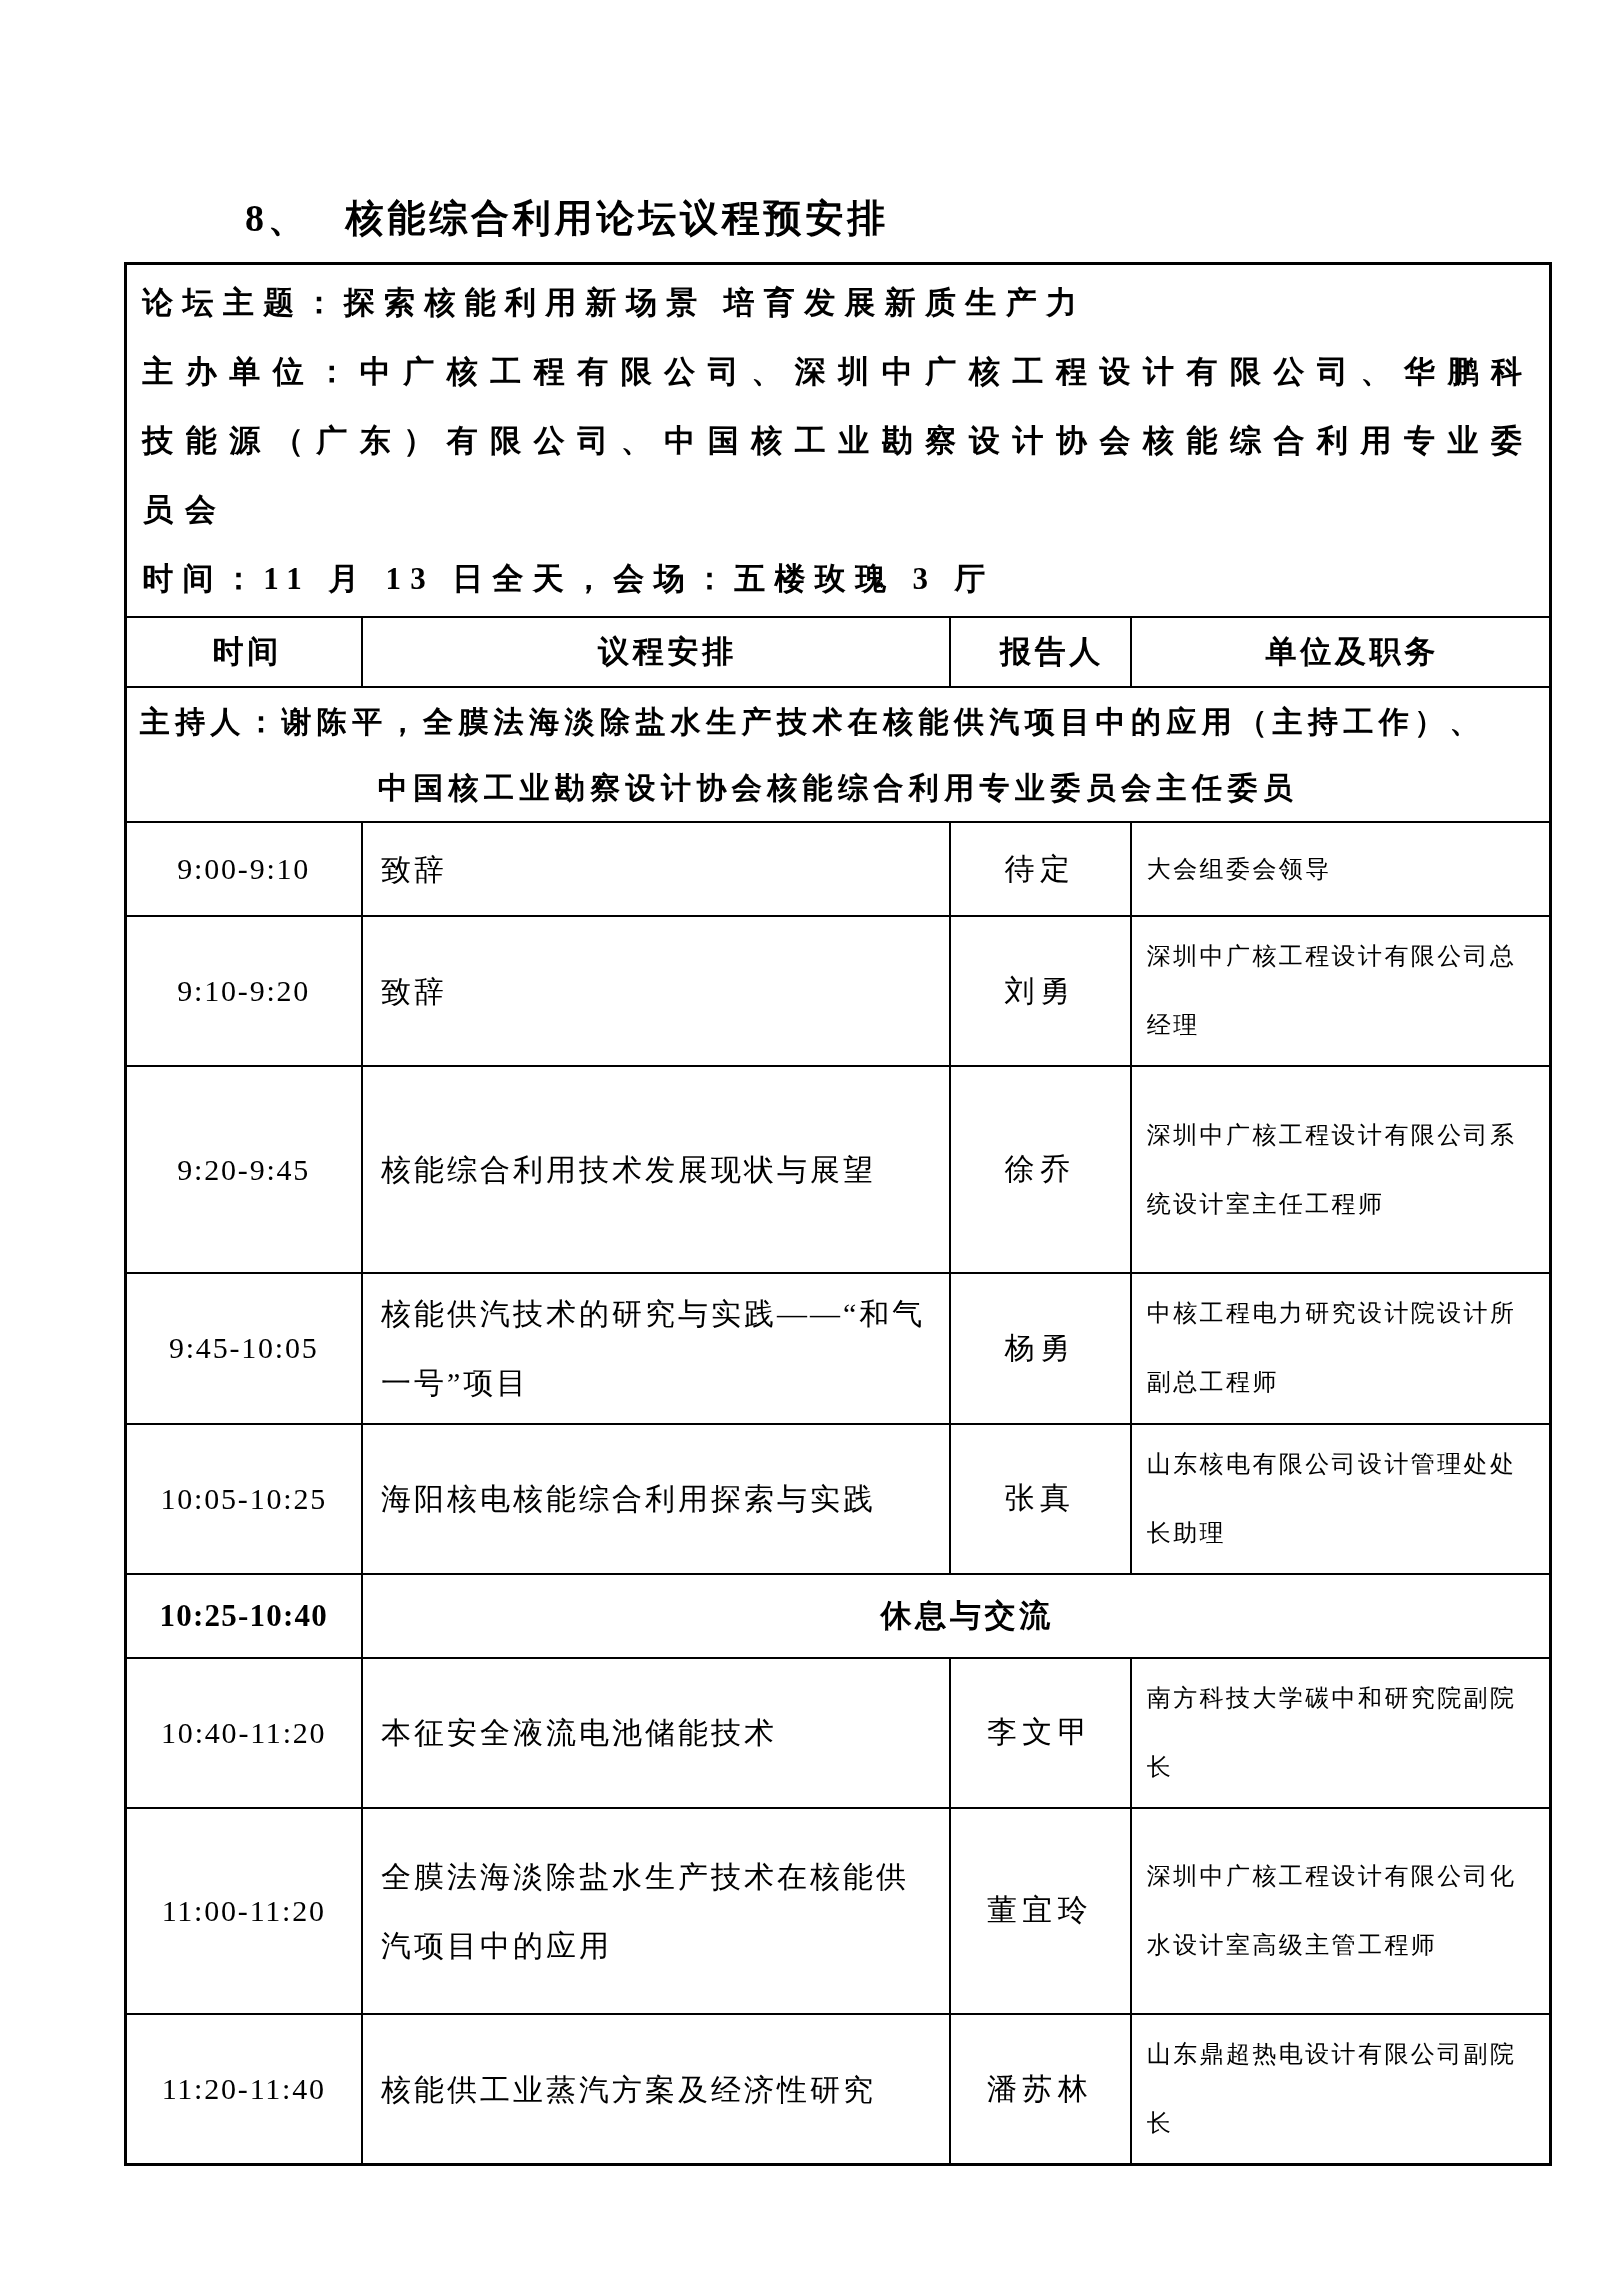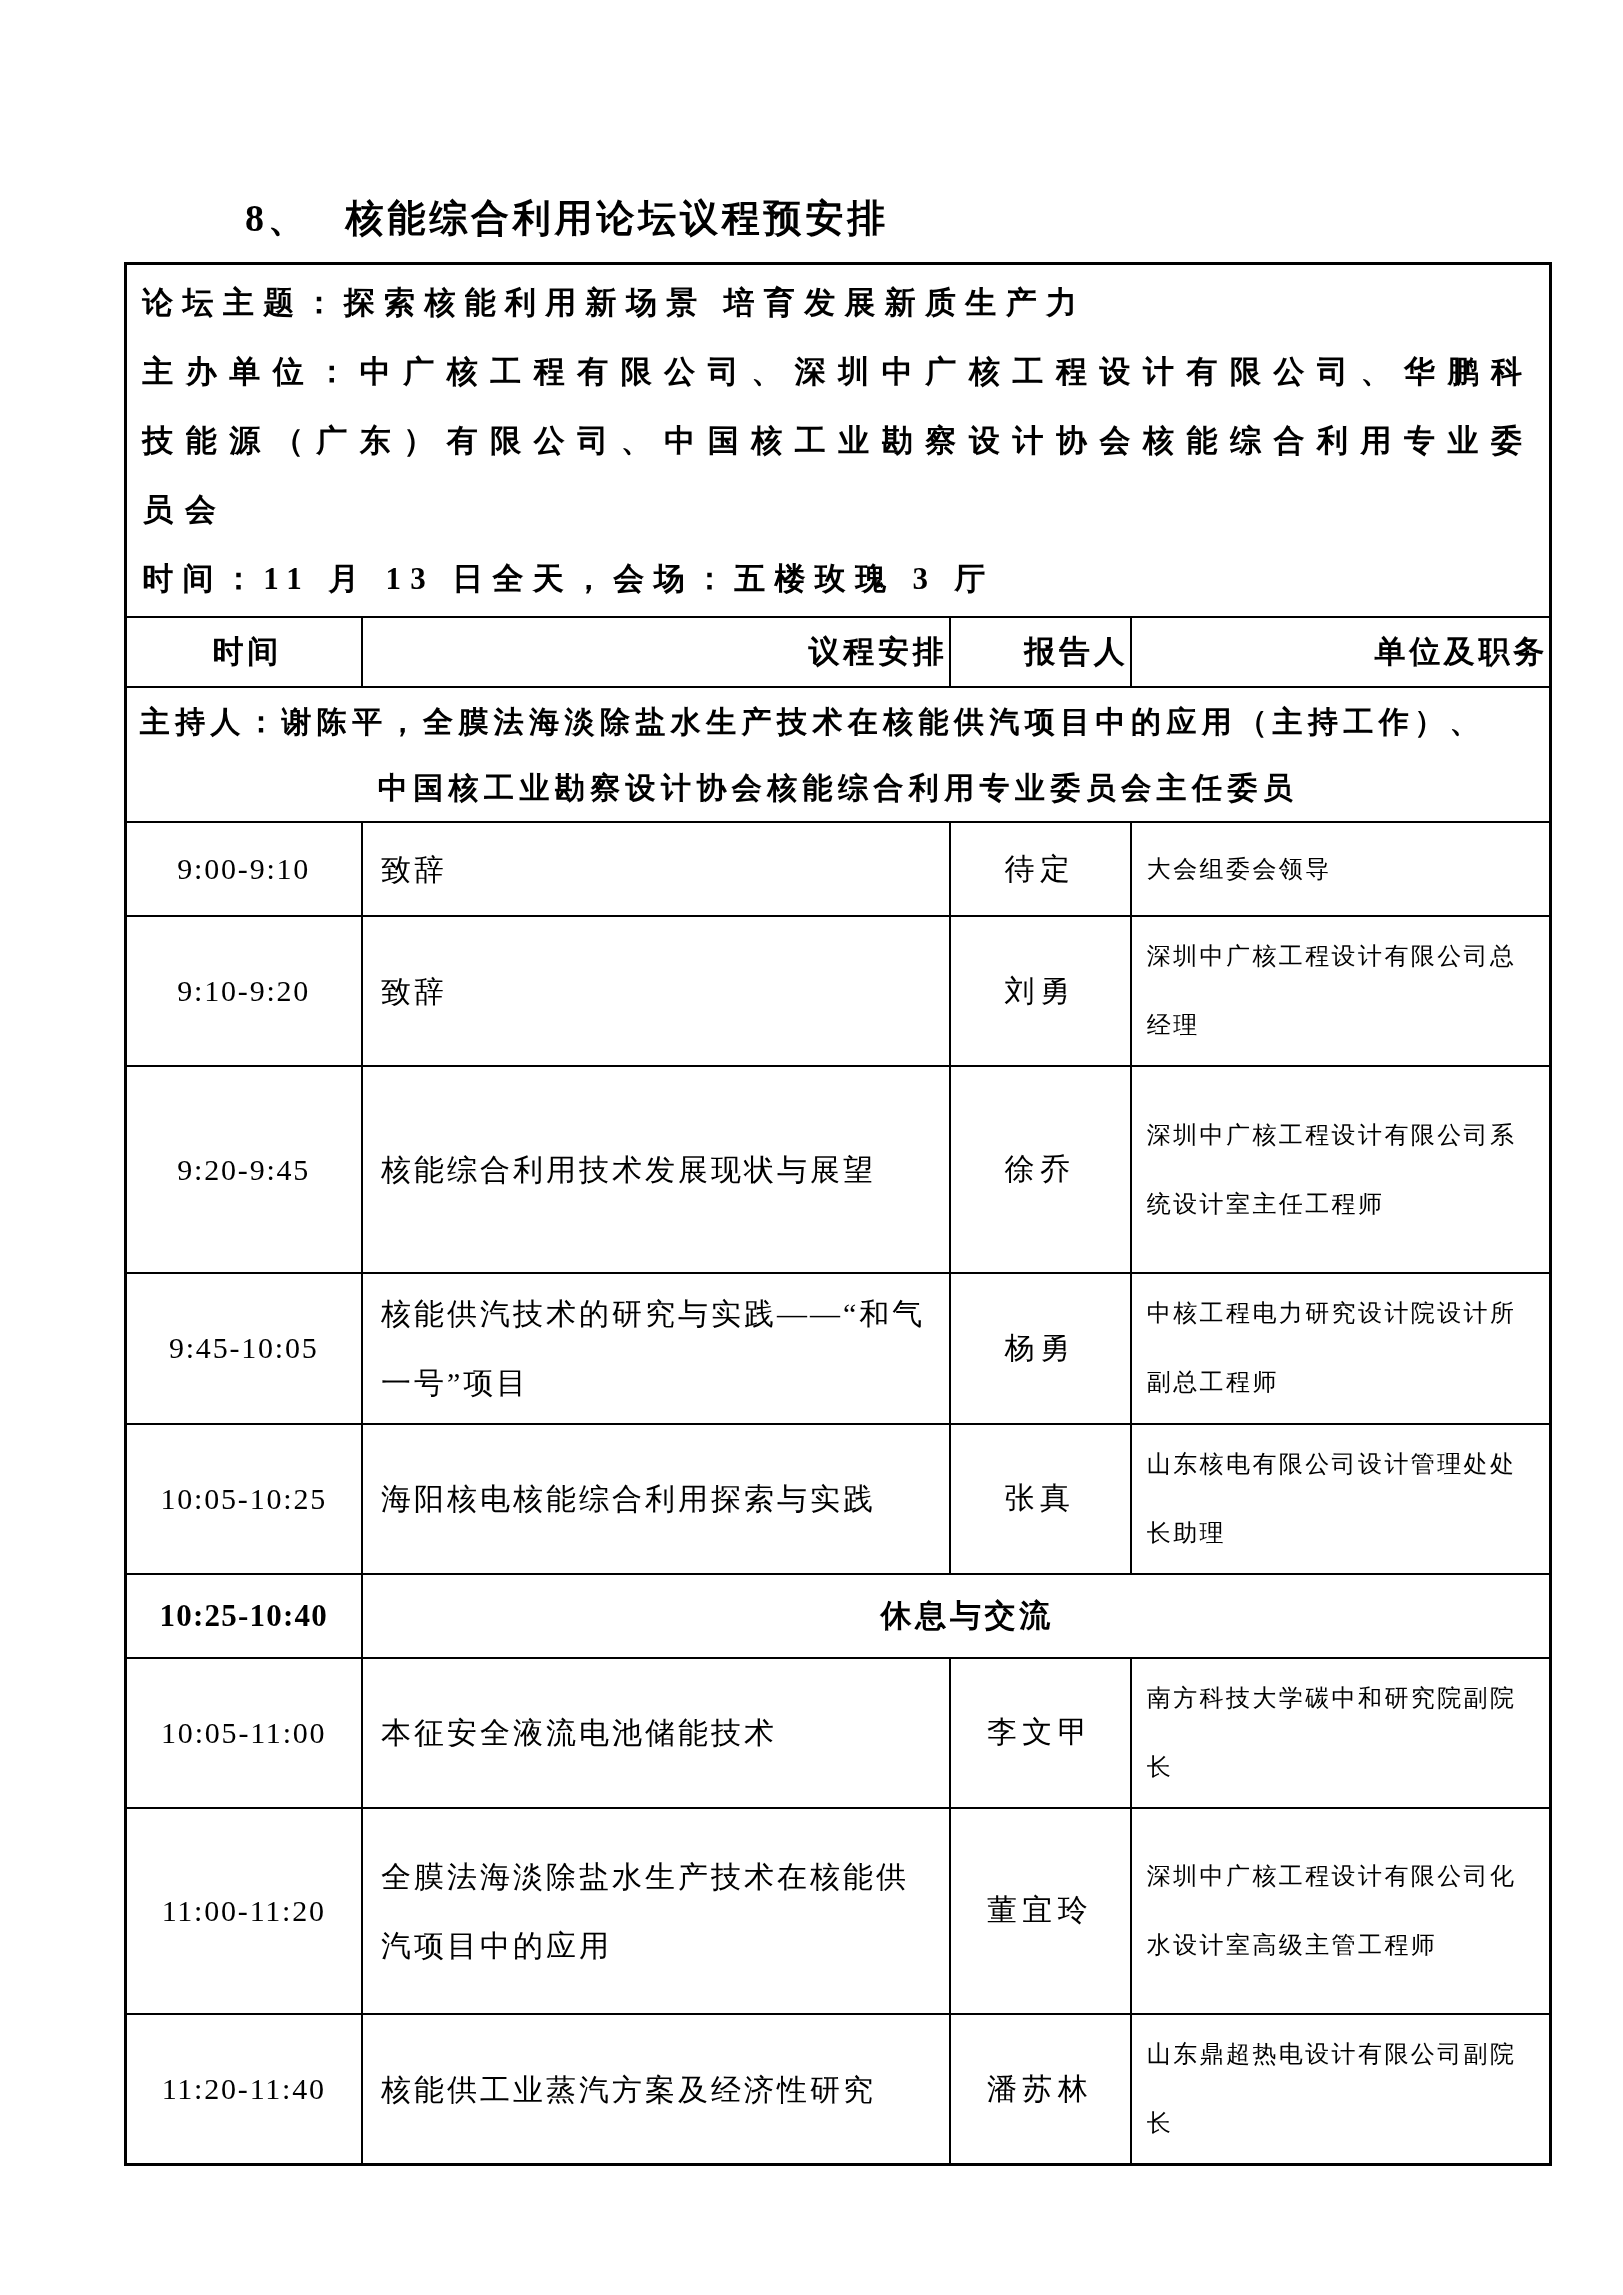--- a/index.html
+++ b/index.html
@@ -55,21 +55,21 @@
     text-align: justify;
   }
   td.forum-cell p.no-stretch { letter-spacing: 0.30em; }
 
   
   tr.colhead-row { height: 70px; }
   th {
     font-size: 31px;
     font-weight: bold;
     letter-spacing: 0.12em;
-    text-align: right;
+    text-align: center;
     padding-left: 25px;
   }
   th.h-time { text-align: center; padding-left: 8px; }
 
   
   tr.moderator-row { height: 135px; }
   td.mod-cell { padding: 0 12.8px; font-weight: bold; }
   .mod-line1 {
     font-size: 30px;
     letter-spacing: 0.18em;
@@ -212,21 +212,21 @@
         <td class="c-speaker">张真</td>
         <td class="c-org">山东核电有限公司设计管理处处长助理</td>
       </tr>
 
       <tr class="r-break">
         <td class="break-time">10:25-10:40</td>
         <td class="break-cell" colspan="3">休息与交流</td>
       </tr>
 
       <tr class="r6">
-        <td class="c-time">10:05-11:00</td>
+        <td class="c-time">10:40-11:20</td>
         <td class="c-topic">本征安全液流电池储能技术</td>
         <td class="c-speaker">李文甲</td>
         <td class="c-org">南方科技大学碳中和研究院副院长</td>
       </tr>
 
       <tr class="r7">
         <td class="c-time">11:00-11:20</td>
         <td class="c-topic">全膜法海淡除盐水生产技术在核能供汽项目中的应用</td>
         <td class="c-speaker">董宜玲</td>
         <td class="c-org">深圳中广核工程设计有限公司化水设计室高级主管工程师</td>

